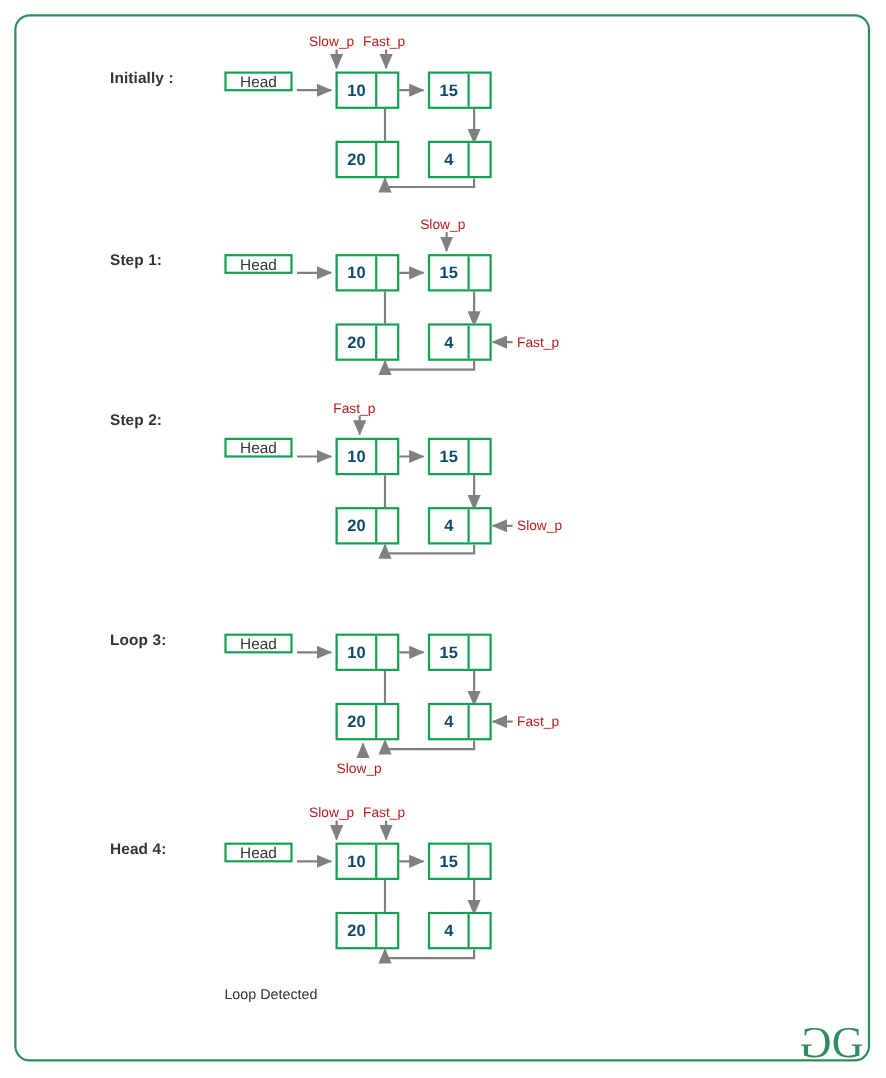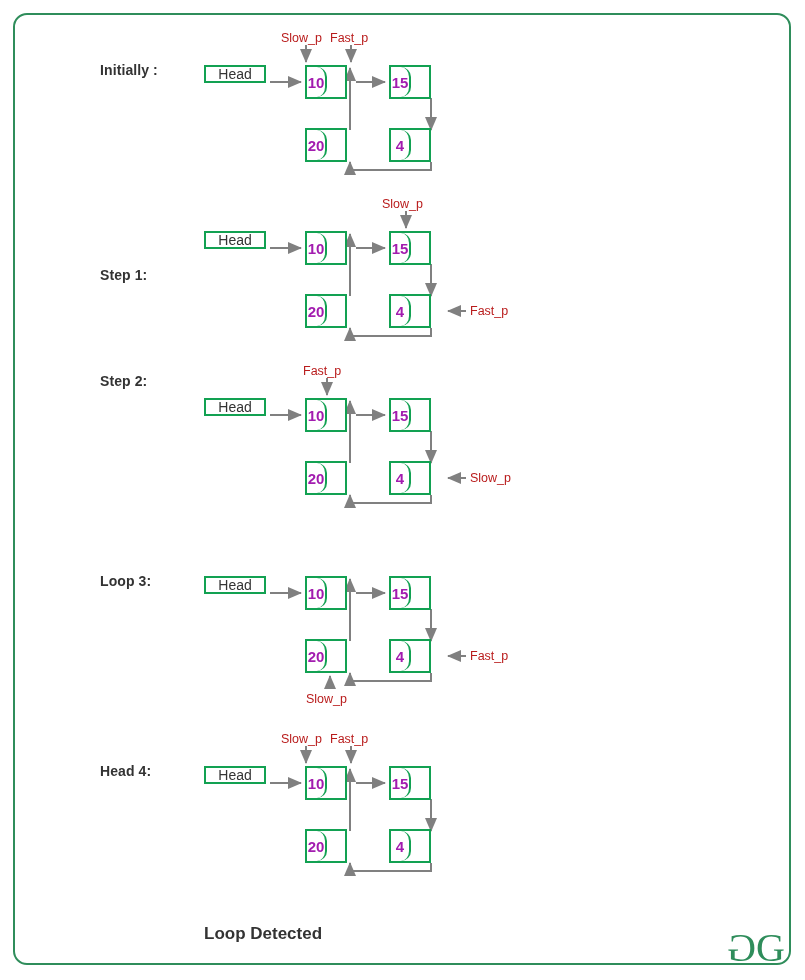--- a/index.html
+++ b/index.html
@@ -43,43 +43,41 @@
     box-sizing:border-box;
     border:2px solid #12a152;
     background:#ffffff;
     height:34px;
     display:flex;
     align-items:stretch;
   }
   .node-box .data-cell{
     box-sizing:border-box;
     display:flex;align-items:center;justify-content:center;
-    font-size:15px;font-weight:bold;color:#a21caf;
+    font-size:15px;font-weight:bold;color:#0c4a6e;
     border-right:2px solid #12a152;
-    width:20px;
-    border-radius:10px;
+    width:36px;
   }
   .node-box .ptr-cell{
     box-sizing:border-box;
     width:18px;
   }
   .head-box{
     position:absolute;
     box-sizing:border-box;
     border:2px solid #12a152;
     background:#fff;
     height:18px;width:62px;
     display:flex;align-items:center;justify-content:center;
     font-size:14px;color:#333;
   }
   .loop-text{
     position:absolute;
-    font-size:17px;font-weight:bold;color:#333;
+    font-size:13px;font-weight:normal;color:#333;
     white-space:nowrap;
-    margin-top:28px;
   }
   .logo{
     position:absolute;
     right:22px;bottom:12px;
     font-family:"Liberation Serif", serif;
     font-size:40px;
     color:#2f8d5b;
     letter-spacing:-2px;
     line-height:1;
   }
@@ -156,21 +154,21 @@
     <div class="data-cell">20</div>
     <div class="ptr-cell"></div>
   </div>
   <div class="node-box" style="left:389px;top:128px;">
     <div class="data-cell">4</div>
     <div class="ptr-cell"></div>
   </div>
   <div class="ptr-label" style="left:281px;top:31px;">Slow_p</div>
   <div class="ptr-label" style="left:330px;top:31px;">Fast_p</div>
 
-  <div class="step-label" style="left:100px;top:228px;margin-top:39px;">Step 1:</div>
+  <div class="step-label" style="left:100px;top:228px;">Step 1:</div>
   <div class="head-box" style="left:204px;top:231px;">Head</div>
   <div class="node-box" style="left:305px;top:231px;">
     <div class="data-cell">10</div>
     <div class="ptr-cell"></div>
   </div>
   <div class="node-box" style="left:389px;top:231px;">
     <div class="data-cell">15</div>
     <div class="ptr-cell"></div>
   </div>
   <div class="node-box" style="left:305px;top:294px;">

